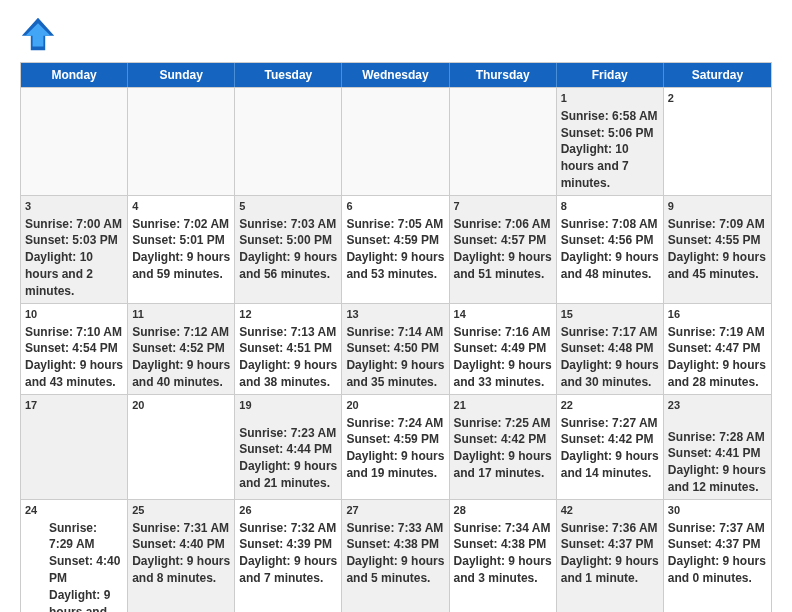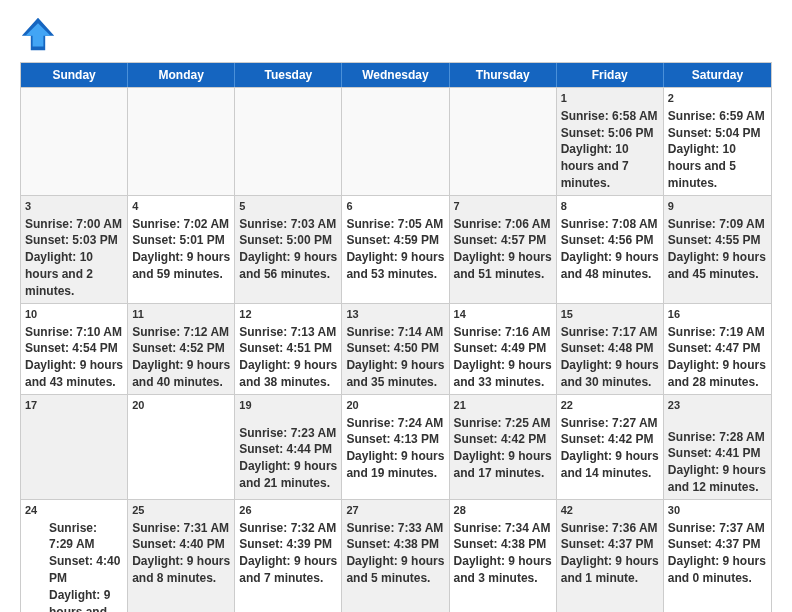--- a/index.html
+++ b/index.html
@@ -123,22 +123,22 @@
       </div>
     </div>
     <div class="title-block">
       <div class="month-title"></div>
       <div class="subtitle"></div>
     </div>
   </div>
 
   <div class="calendar">
     <div class="cal-header-row" id="cal-header">
+        <div class="cal-header-cell">Monday</div>
         <div class="cal-header-cell">Sunday</div>
-        <div class="cal-header-cell">Monday</div>
         <div class="cal-header-cell">Tuesday</div>
         <div class="cal-header-cell">Wednesday</div>
         <div class="cal-header-cell">Thursday</div>
         <div class="cal-header-cell">Friday</div>
         <div class="cal-header-cell">Saturday</div>
       </div>
     <div class="cal-body" id="cal-body">
         <div class="cal-row">
           <div class="cal-cell empty"></div>
           <div class="cal-cell empty"></div>
@@ -146,23 +146,20 @@
           <div class="cal-cell empty"></div>
           <div class="cal-cell empty"></div>
           <div class="cal-cell shaded">
             <span class="day-num">1</span>
             <div class="cell-info" style="white-space: pre-line;">Sunrise: 6:58 AM
 Sunset: 5:06 PM
 Daylight: 10 hours and 7 minutes.</div>
           </div>
           <div class="cal-cell">
             <span class="day-num">2</span>
-            <div class="cell-info" style="white-space: pre-line;">Sunrise: 6:59 AM
-Sunset: 5:04 PM
-Daylight: 10 hours and 5 minutes.</div>
           </div>
         </div>
         <div class="cal-row">
           <div class="cal-cell shaded">
             <span class="day-num">3</span>
             <div class="cell-info" style="white-space: pre-line;">Sunrise: 7:00 AM
 Sunset: 5:03 PM
 Daylight: 10 hours and 2 minutes.</div>
           </div>
           <div class="cal-cell">
@@ -255,21 +252,21 @@
           </div>
           <div class="cal-cell shaded">
             <span class="day-num">19</span>
             <div class="cell-info" style="white-space: pre-line; margin-top: 12px;">Sunrise: 7:23 AM
 Sunset: 4:44 PM
 Daylight: 9 hours and 21 minutes.</div>
           </div>
           <div class="cal-cell">
             <span class="day-num">20</span>
             <div class="cell-info" style="white-space: pre-line;">Sunrise: 7:24 AM
-Sunset: 4:13 PM
+Sunset: 4:59 PM
 Daylight: 9 hours and 19 minutes.</div>
           </div>
           <div class="cal-cell shaded">
             <span class="day-num">21</span>
             <div class="cell-info" style="white-space: pre-line;">Sunrise: 7:25 AM
 Sunset: 4:42 PM
 Daylight: 9 hours and 17 minutes.</div>
           </div>
           <div class="cal-cell">
             <span class="day-num">22</span>

